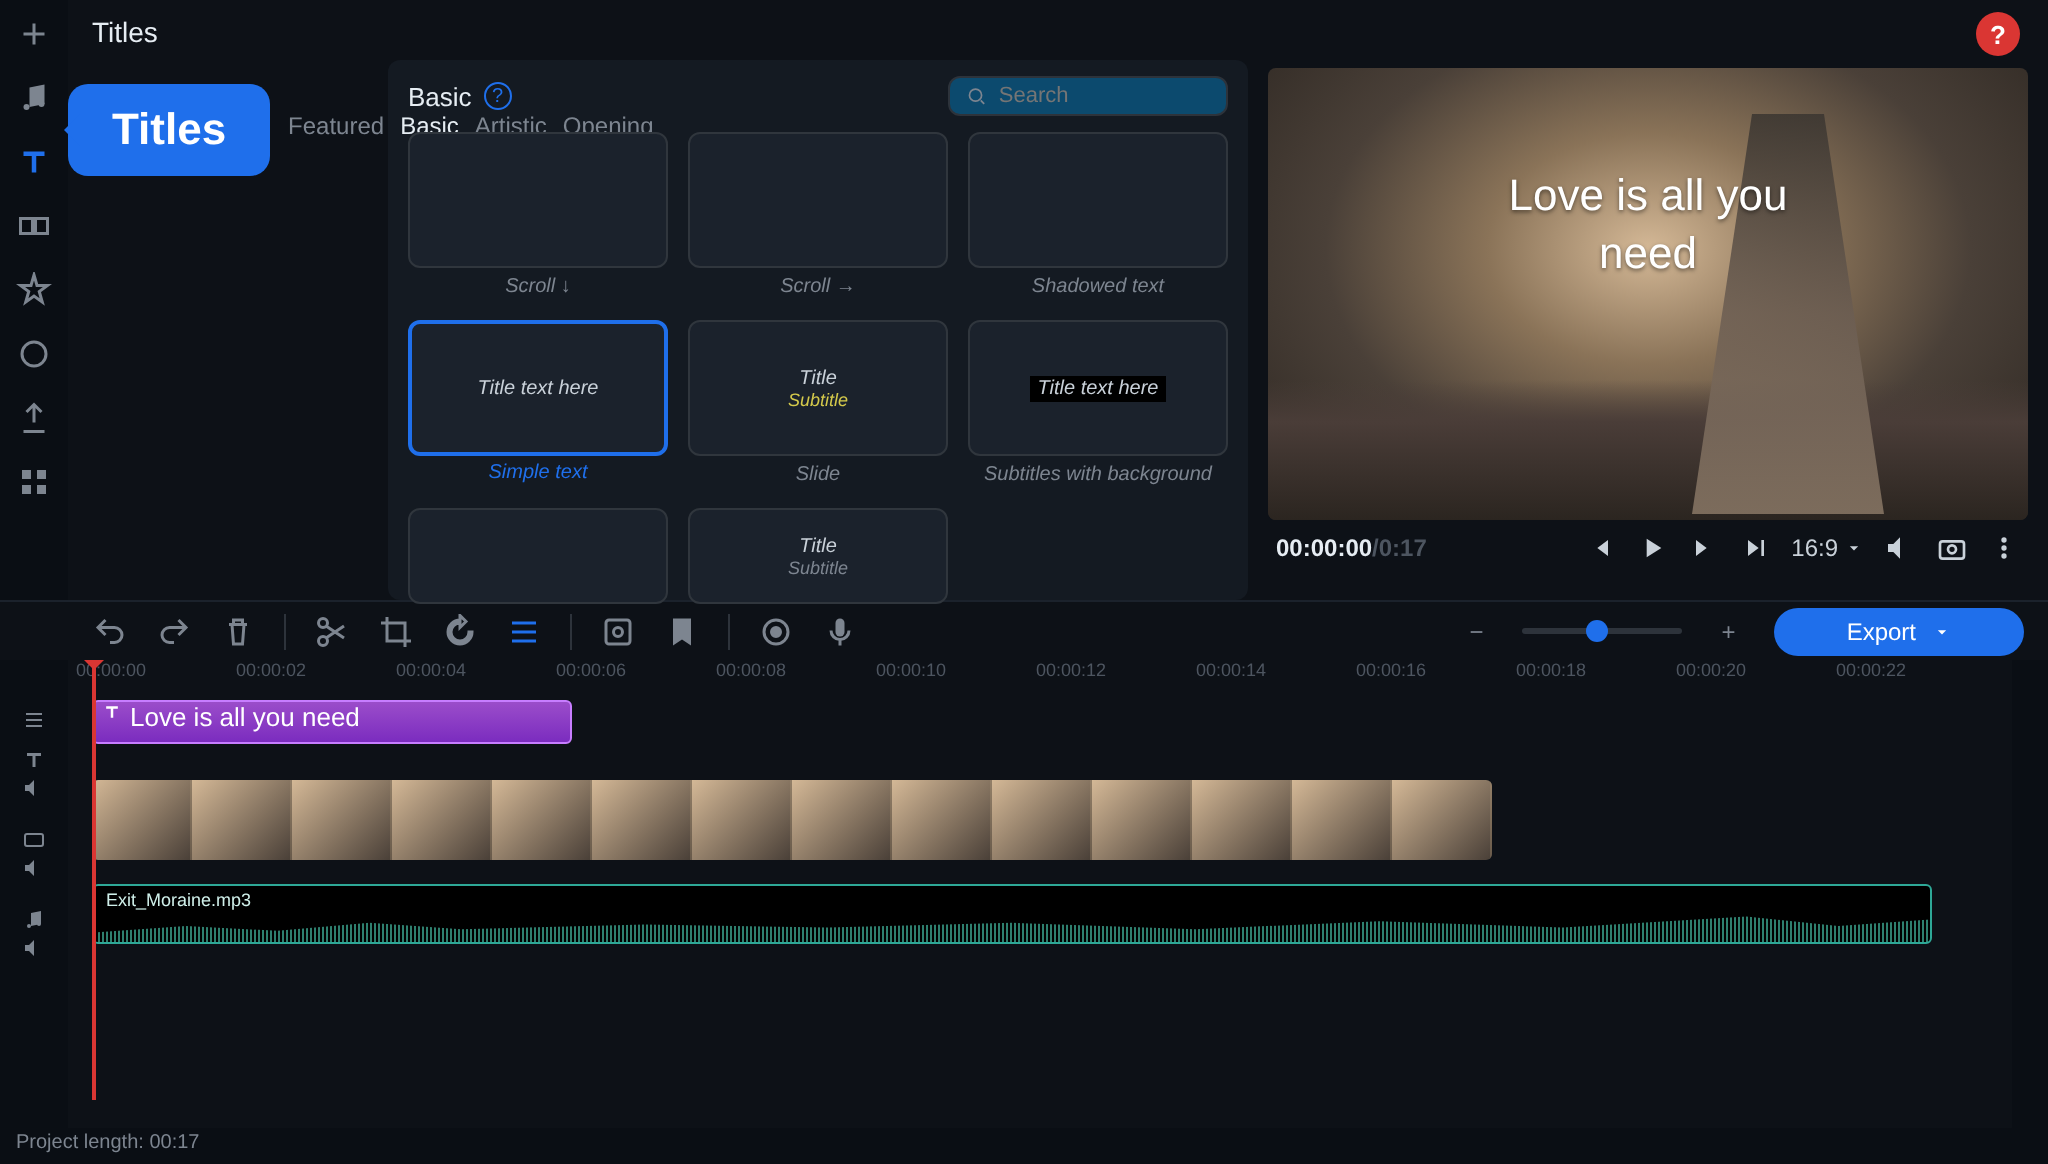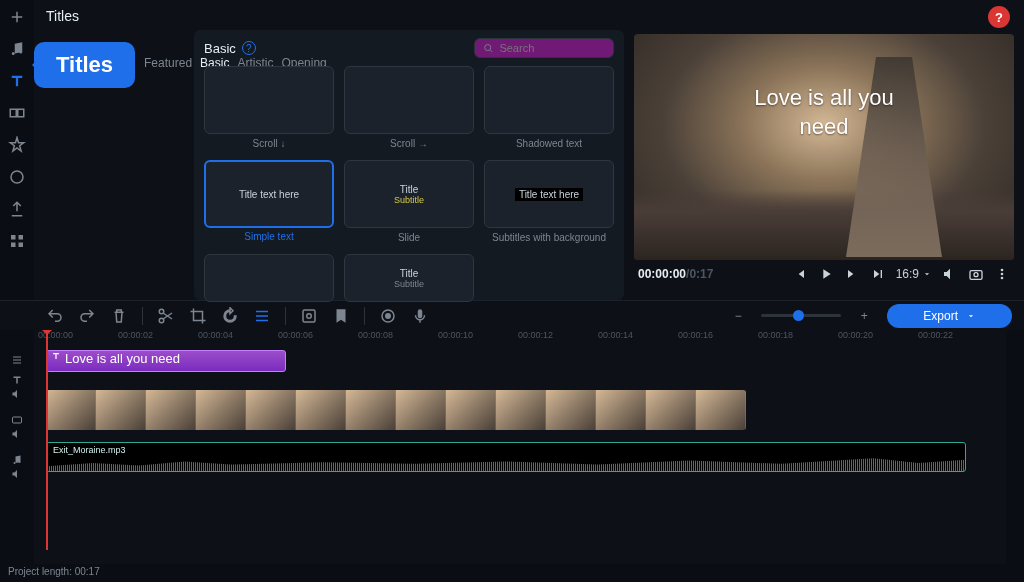--- a/index.html
+++ b/index.html
@@ -75,31 +75,32 @@
   padding: 8px 10px;
 }
 .presets-header {
   display:flex; align-items:center; justify-content:space-between;
   margin-bottom: 8px;
 }
 .presets-header .label { color:#e6edf3; font-size:13px; display:flex; align-items:center; gap:6px;}
 .presets-header .help { width:14px;height:14px;border:1px solid #1f6feb;border-radius:50%;color:#1f6feb;font-size:10px;display:flex;align-items:center;justify-content:center;}
 .search-box {
   display:flex; align-items:center; gap:6px;
-  background:#701a75; border:1px solid #2d333b; border-radius:6px;
+  background:#0c4a6e; border:1px solid #2d333b; border-radius:6px;
   padding: 3px 8px; width: 140px;
 }
 .search-box svg { width:12px;height:12px;color:#7d8590; }
 .search-box input {
   background:transparent; border:none; outline:none; color:#c9d1d9; font-size:11px; width:100%;
 }
 .grid {
   display:grid;
   grid-template-columns: repeat(3, 1fr);
   gap: 10px;
+  font-style: italic;
 }
 .preset {
   background:#1b222c; border:1px solid #30363d; border-radius:6px;
   min-height: 68px;
   display:flex; flex-direction:column; align-items:center; justify-content:center;
   position:relative; cursor:pointer;
   font-size: 10px; color:#c9d1d9;
 }
 .preset.sel { border:2px solid #1f6feb; }
 .preset .caption {

